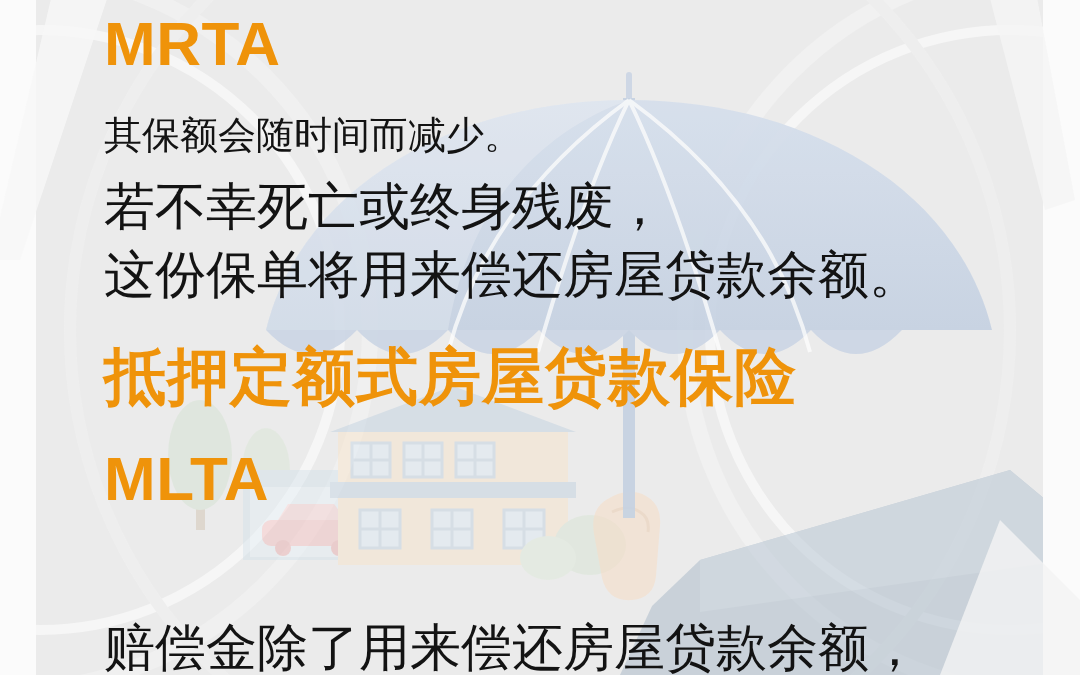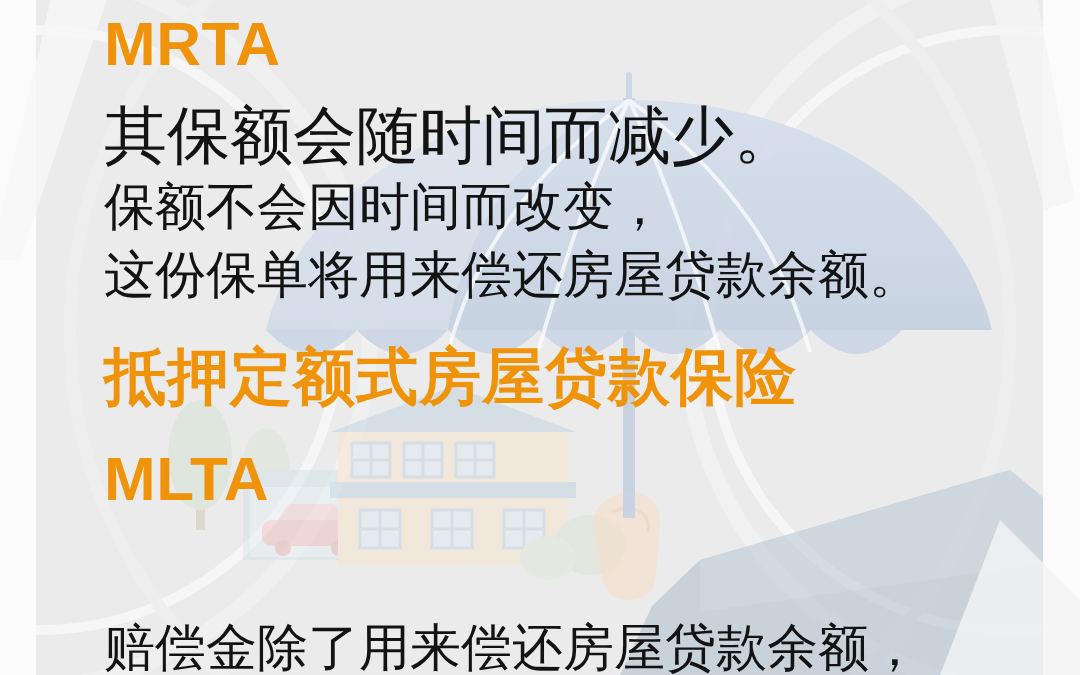--- a/index.html
+++ b/index.html
@@ -54,21 +54,21 @@
   }
 
   .body-cn {
     font-weight: 500;
     color: #131313;
     letter-spacing: 0px;
   }
 
   
   #mrta-title     { top: 8px;   font-size: 62px; line-height: 72px; }
-  #mrta-line-1    { top: 104px; font-size: 63px; line-height: 62px; }
+  #mrta-line-1    { top: 104px; font-size: 38px; line-height: 62px; }
   #mrta-line-2    { top: 176px; font-size: 51px; line-height: 62px; }
   #mrta-line-3    { top: 244px; font-size: 51px; line-height: 62px; }
 
   #mlta-title-cn  { top: 340px; font-size: 62px; line-height: 74px; }
   #mlta-title-en  { top: 443px; font-size: 62px; line-height: 72px; }
 
   #mlta-line-1    { top: 552px; font-size: 51px; line-height: 62px; }
   #mlta-line-2    { top: 617px; font-size: 51px; line-height: 62px; }
 </style>
 </head>
@@ -209,21 +209,21 @@
       </g>
     </svg>
   </div>
 
   <div class="content">
 
     <div class="tx title-en" id="mrta-title">MRTA</div>
 
     <div class="tx body-cn" id="mrta-line-1">其保额会随时间而减少。</div>
 
-    <div class="tx body-cn" id="mrta-line-2">保额不会因时间而改变，</div>
+    <div class="tx body-cn" id="mrta-line-2">若不幸死亡或终身残废，</div>
 
     <div class="tx body-cn" id="mrta-line-3">这份保单将用来偿还房屋贷款余额。</div>
 
     <div class="tx title-cn" id="mlta-title-cn">抵押定额式房屋贷款保险</div>
 
     <div class="tx title-en" id="mlta-title-en">MLTA</div>
 
 
     <div class="tx body-cn" id="mlta-line-2">赔偿金除了用来偿还房屋贷款余额，</div>
 

